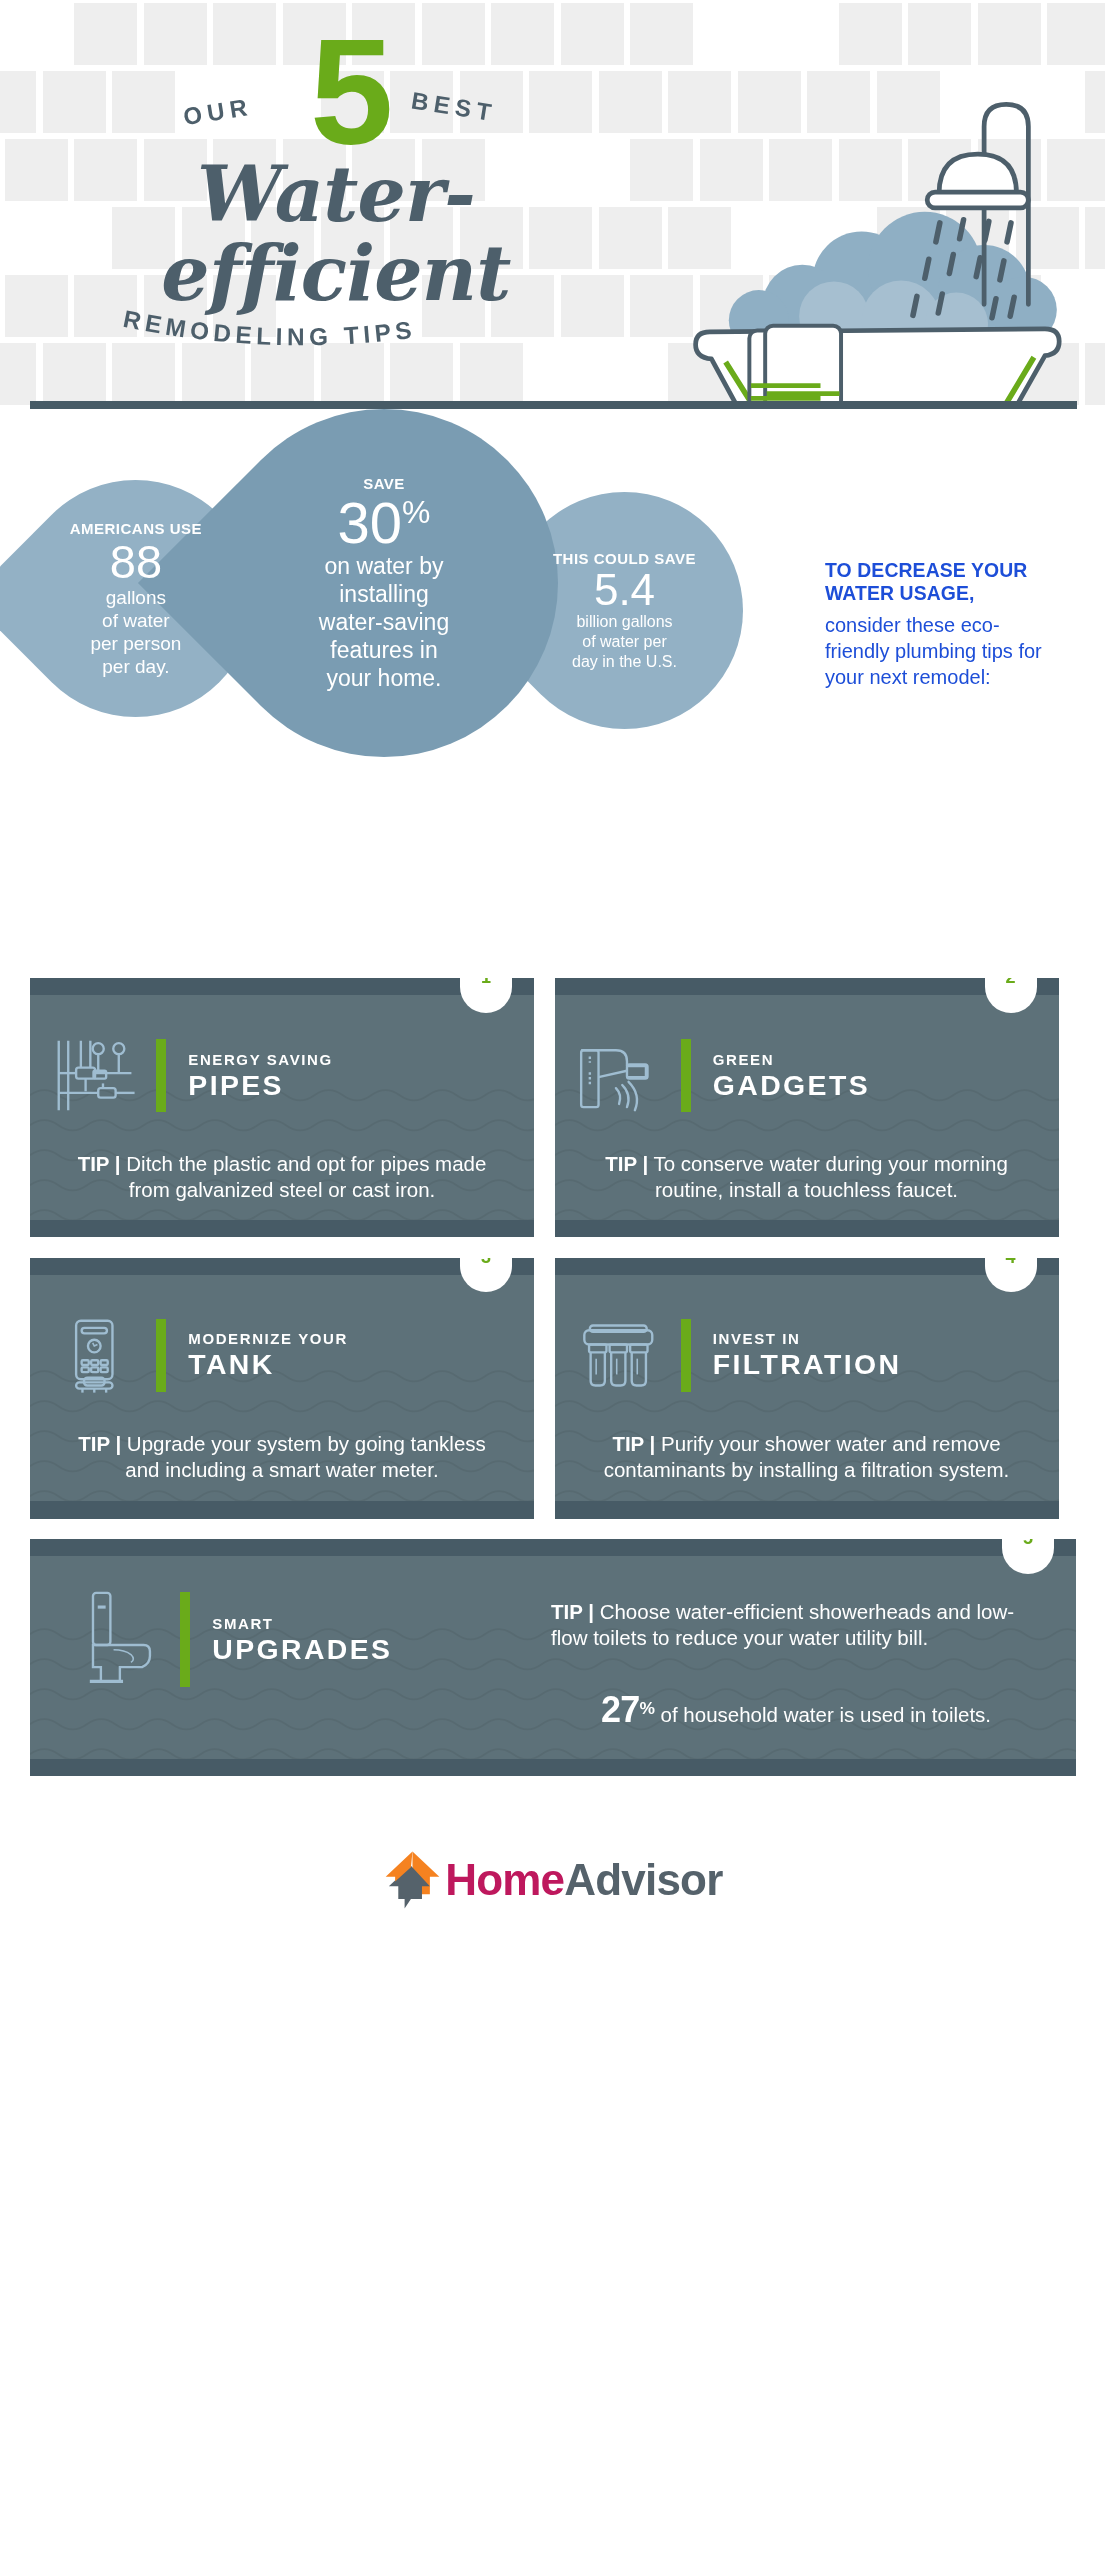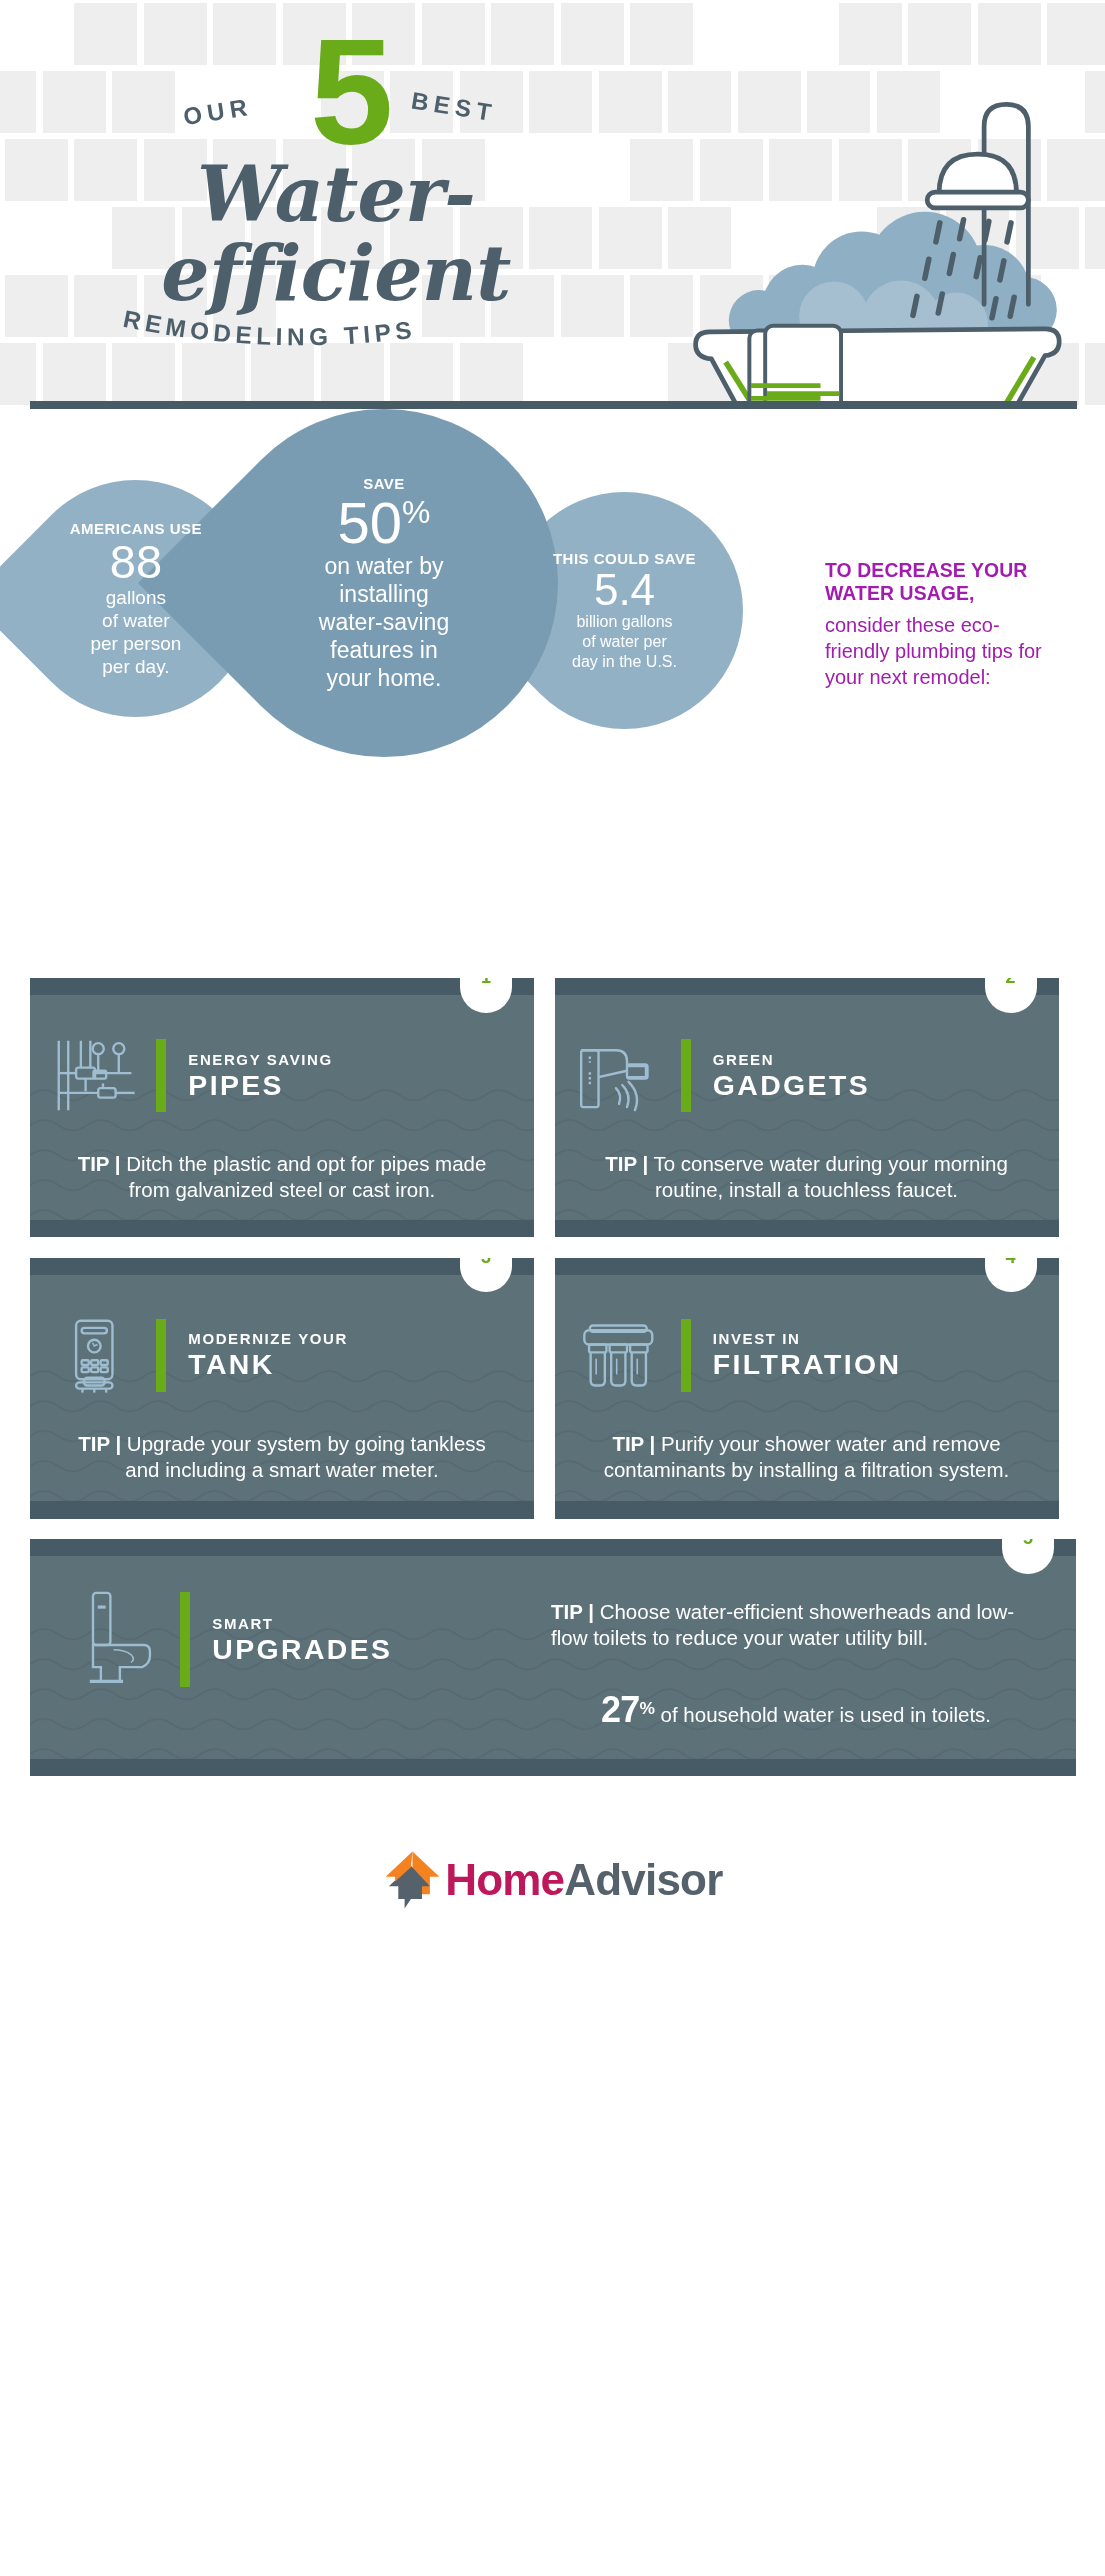--- a/index.html
+++ b/index.html
@@ -62,21 +62,21 @@
   #drop2 { left:210px; top:0px;   width:348px; height:348px; z-index:2;align-items:center; }
   #drop2 .drop-shape { background:#7a9cb2; }
   #drop2 .drop-big { font-size:58px; }
   #drop2 .drop-sub { font-size:23px; line-height:28px; }
   #drop3 { left:506px; top:83px; width:237px; height:237px; }
   #drop3 .drop-shape { background:#93b1c5; }
   #drop3 .drop-big { font-size:44px; }
   #drop3 .drop-sub { font-size:16px; line-height:20px; }
   .drop-pct { font-size:0.55em; vertical-align:super; font-weight:400; }
 
-  .intro { position:absolute; left:825px; top:150px; width:229px; color:#a21caf; }
+  .intro { position:absolute; left:825px; top:150px; width:229px; color:#1d4ed8; }
   .intro-lead { font-size:19.4px; font-weight:bold; line-height:23px; letter-spacing:0.1px; }
   .intro-body { font-size:20px; line-height:26px; font-weight:400; margin-top:7px; }
 
   
   .cards { position:relative; width:1106px; padding:0 30px; }
   .row { display:flex; gap:20.5px; margin-bottom:20.5px; }
   .card {
     position:relative; background:#5d7179; overflow:hidden;
     padding-top:17.4px; color:#ffffff;
   }
@@ -287,21 +287,21 @@
       </div>
       <div class="drop-sub">gallons<br>of water<br>per person<br>per day.</div>
     </div>
   </div>
 
   <div class="drop" id="drop2">
     <div class="drop-shape"></div>
     <div class="inner">
       <div class="drop-eyebrow">SAVE</div>
       <div class="drop-big">
-        <span>50</span><span class="drop-pct">%</span>
+        <span>30</span><span class="drop-pct">%</span>
       </div>
       <div class="drop-sub">on water by<br>installing<br>water-saving<br>features in<br>your home.</div>
     </div>
   </div>
 
   <div class="drop" id="drop3">
     <div class="drop-shape"></div>
     <div class="inner">
       <div class="drop-eyebrow">THIS COULD SAVE</div>
       <div class="drop-big">

